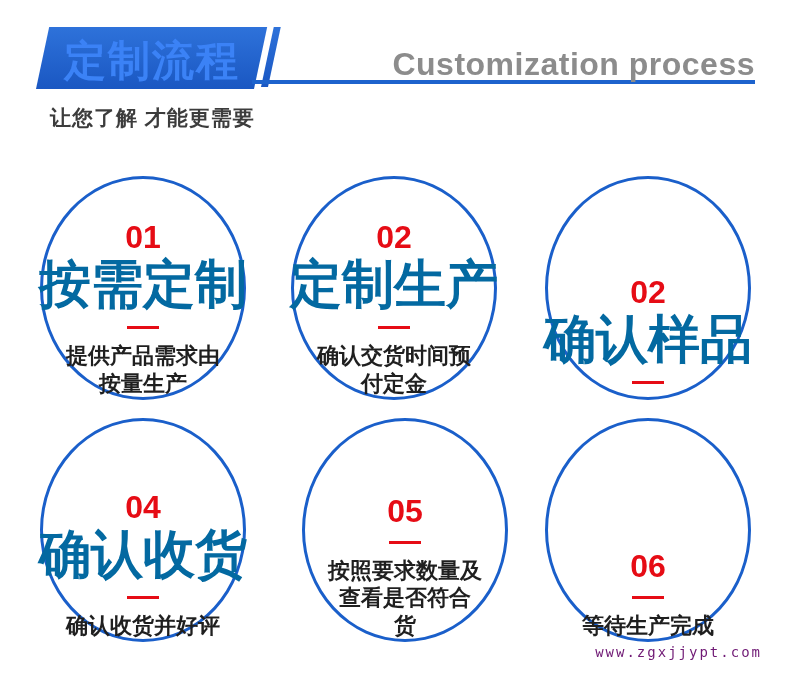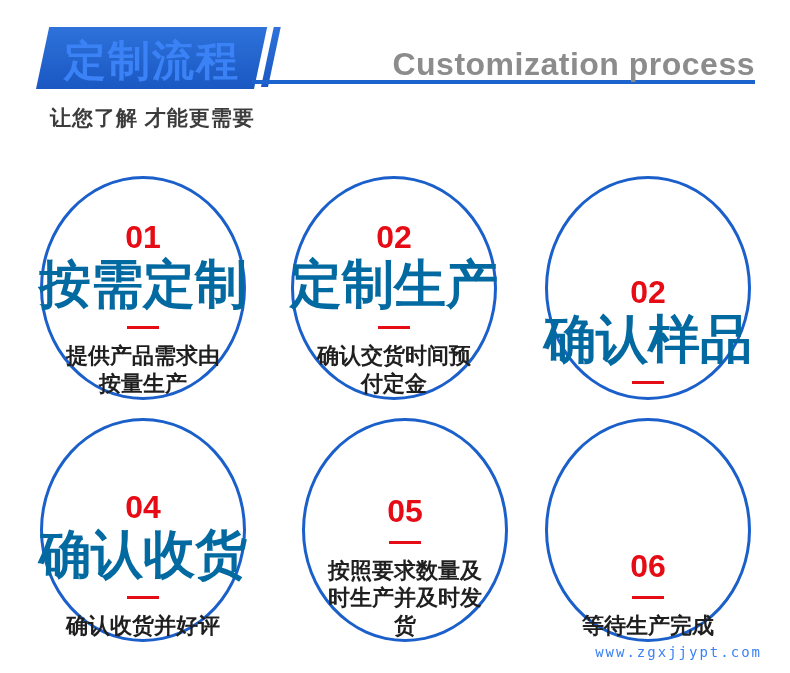--- a/index.html
+++ b/index.html
@@ -110,21 +110,21 @@
   .pos-2 { left: 291px; top: 176px; }
   .pos-3 { left: 545px; top: 176px; }
   .pos-4 { left: 40px;  top: 418px; }
   .pos-5 { left: 302px; top: 418px; }
   .pos-6 { left: 545px; top: 418px; }
 
   
   .watermark {
     position: absolute;
     right: 28px; top: 644px;
-    color: #3b82f6;
+    color: #701a75;
     font-family: "DejaVu Sans Mono", "Liberation Mono", monospace;
     font-size: 14px;
     letter-spacing: 2px;
     white-space: nowrap;
   }
 </style>
 </head>
 <body>
 
 <div class="banner-shape"></div>
@@ -160,21 +160,21 @@
   <div class="num">04</div>
   <div class="title">确认收货</div>
   <div class="divider"></div>
   <div class="desc">确认收货并好评</div>
 </div>
 
 <div class="step pos-5">
   <div class="num">05</div>
   <div class="divider"></div>
   <div class="desc">按照要求数量及
-时生产并及时发
+查看是否符合
 货</div>
 </div>
 
 <div class="step pos-6">
   <div class="num">06</div>
   <div class="divider"></div>
   <div class="desc">等待生产完成</div>
 </div>
 
 <div class="watermark">www.zgxjjypt.com</div>

